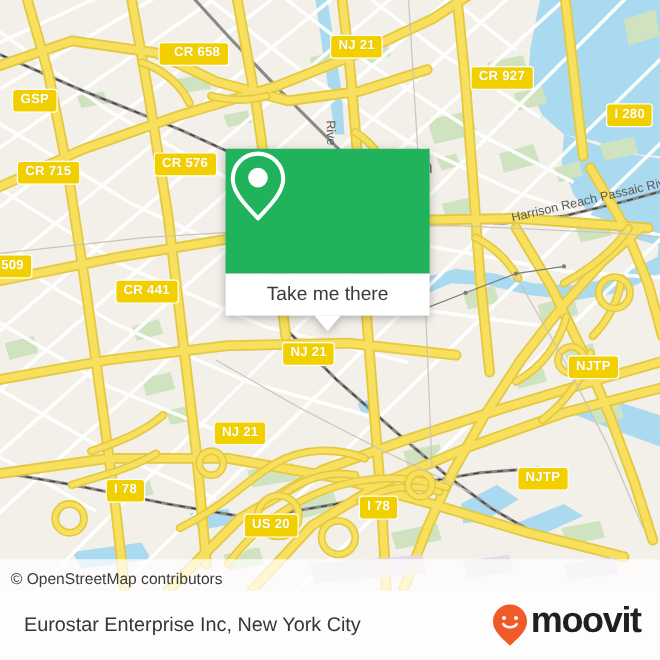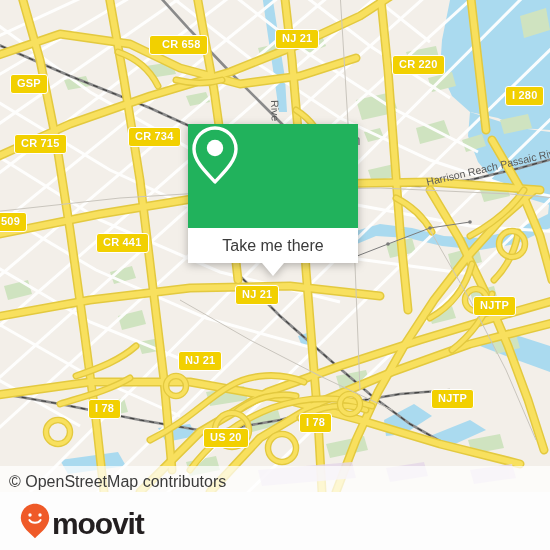--- a/index.html
+++ b/index.html
@@ -74,21 +74,21 @@
     border-top:13px solid #ffffff;
   }
 
   
   #attribution{
     position:absolute;
     left:0;top:466px;width:550px;height:32px;
     background:rgba(255,255,255,.72);
     display:flex;align-items:center;
     color:#3b3b3b;
-    font-size:16px;
+    font-size:13px;
     padding-left:9px;
     box-sizing:border-box;
   }
 
   
   #footer{
     position:absolute;left:0;top:492px;width:550px;height:58px;
     background:#fdfdfd;
     overflow:hidden;
   }
@@ -97,21 +97,21 @@
     height:58px;
     display:flex;align-items:center;justify-content:space-between;
     padding:0 16px 0 20px;
     box-sizing:border-box;
   }
   #footer-title{
     color:#33363b;
     font-size:16.5px;
     white-space:nowrap;
   }
-  #brand{display:flex;align-items:flex-end;gap:2px;}
+  #brand{display:flex;align-items:flex-start;gap:2px;}
   #brand-word{
     color:#231f20;
     font-size:30px;
     font-weight:bold;
     letter-spacing:-1.1px;
     line-height:1;
   }
 </style>
 </head>
 <body>
@@ -329,26 +329,26 @@
         <g fill="#e5d8e8" opacity=".85">
           <path d="M258 470 L352 462 L356 478 L262 486 Z"></path>
           <path d="M386 468 L424 462 L428 476 L390 482 Z"></path>
           <path d="M470 470 L512 464 L516 478 L474 484 Z"></path>
         </g>
       </g>
     </svg>
 
     <div id="shields">
         <div class="shield" style="left: 10px; top: 62px; margin-top: 12px;">GSP</div>
-        <div class="shield" style="left: 149px; top: 35px; padding-left: 12px;">CR 658</div>
+        <div class="shield" style="left: 132px; top: 35px; padding-left: 12px;">CR 658</div>
         <div class="shield" style="left: 275px; top: 29px;">NJ 21</div>
-        <div class="shield" style="left: 392px; top: 55px;">CR 220</div>
+        <div class="shield" style="left: 392px; top: 55px;">CR 927</div>
         <div class="shield" style="left: 505px; top: 86px;">I 280</div>
         <div class="shield" style="left: 14px; top: 134px;">CR 715</div>
-        <div class="shield" style="left: 128px; top: 127px;">CR 734</div>
+        <div class="shield" style="left: 128px; top: 127px;">CR 576</div>
         <div class="shield" style="left: -6px; top: 212px;">509</div>
         <div class="shield" style="left: 96px; top: 233px;">CR 441</div>
         <div class="shield" style="left: 235px; top: 285px;">NJ 21</div>
         <div class="shield" style="left: 178px; top: 351px;">NJ 21</div>
         <div class="shield" style="left: 473px; top: 296px;">NJTP</div>
         <div class="shield" style="left: 431px; top: 389px;">NJTP</div>
         <div class="shield" style="left: 88px; top: 399px;">I 78</div>
         <div class="shield" style="left: 299px; top: 413px;">I 78</div>
         <div class="shield" style="left: 203px; top: 428px;">US 20</div>
       </div>
@@ -371,20 +371,21 @@
     </div>
 
     <div id="attribution">
       <span>© OpenStreetMap contributors</span>
     </div>
   </div>
 
   <div id="footer">
 
     <div id="footer-inner">
+      <div id="footer-title">Eurostar Enterprise Inc, New York City</div>
       <div id="brand">
         <svg width="30" height="36" viewBox="0 0 30 36">
           <path d="M15 0.8 C7.1 0.8 0.8 7.1 0.8 15 C0.8 24 11 31 15 35.2 C19 31 29.2 24 29.2 15 C29.2 7.1 22.9 0.8 15 0.8 Z" fill="#ef5a28"></path>
           <circle cx="10" cy="12" r="1.7" fill="#ffffff"></circle>
           <circle cx="20" cy="12" r="1.7" fill="#ffffff"></circle>
           <path d="M9.4 17 C11.6 20.6 18.4 20.6 20.6 17" fill="none" stroke="#ffffff" stroke-width="2" stroke-linecap="round"></path>
         </svg>
         <span id="brand-word">moovit</span>
       </div>
     </div>

